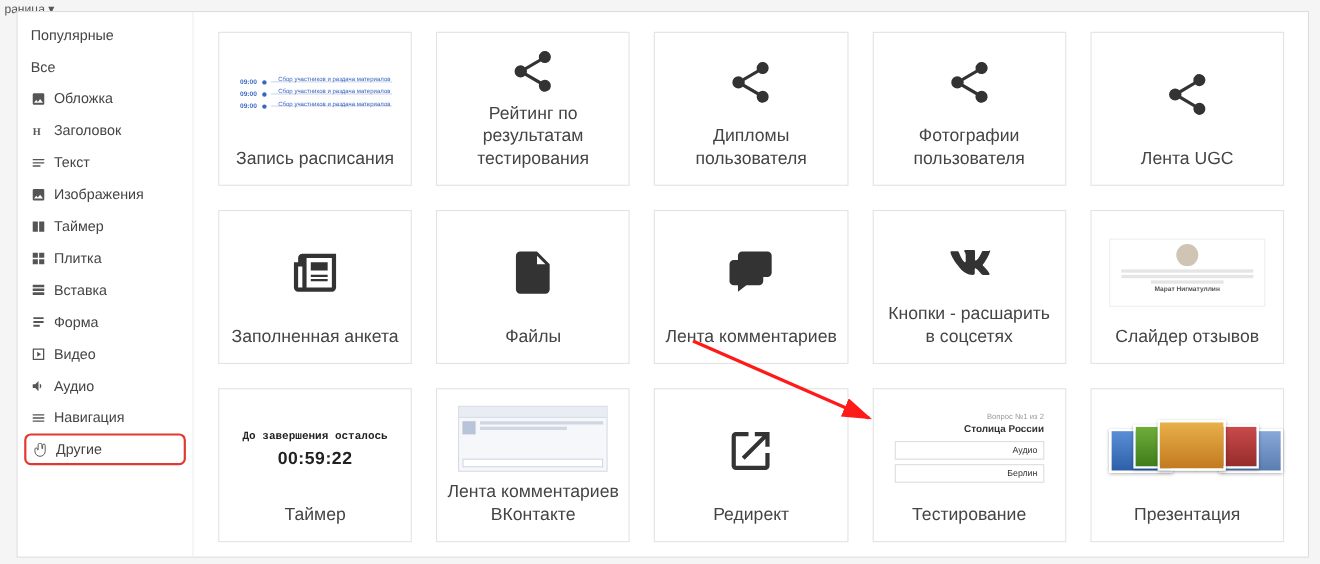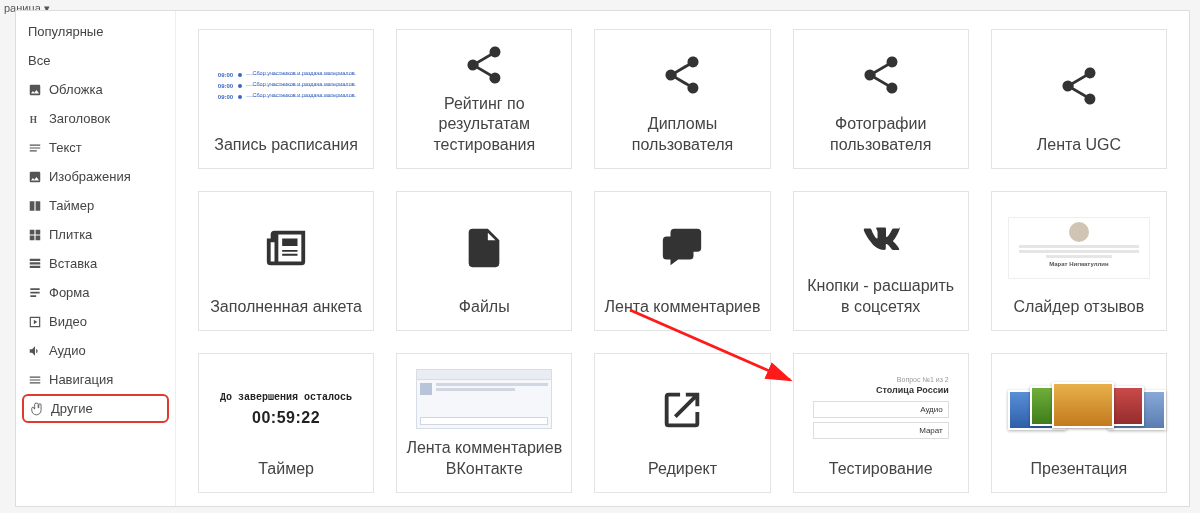--- a/index.html
+++ b/index.html
@@ -481,21 +481,21 @@
         </div>
         <div class="label">Редирект</div>
       </div>
 
       <div class="tile">
         <div class="preview">
           <div class="quiz">
             <div class="qn">Вопрос №1 из 2</div>
             <div class="qt">Столица России</div>
             <div class="opt">Аудио</div>
-            <div class="opt">Марат</div>
+            <div class="opt">Берлин</div>
           </div>
         </div>
         <div class="label">Тестирование</div>
       </div>
 
       <div class="tile">
         <div class="preview">
           <div class="pres">
             <div class="slide s1"></div>
             <div class="slide s2"></div>

